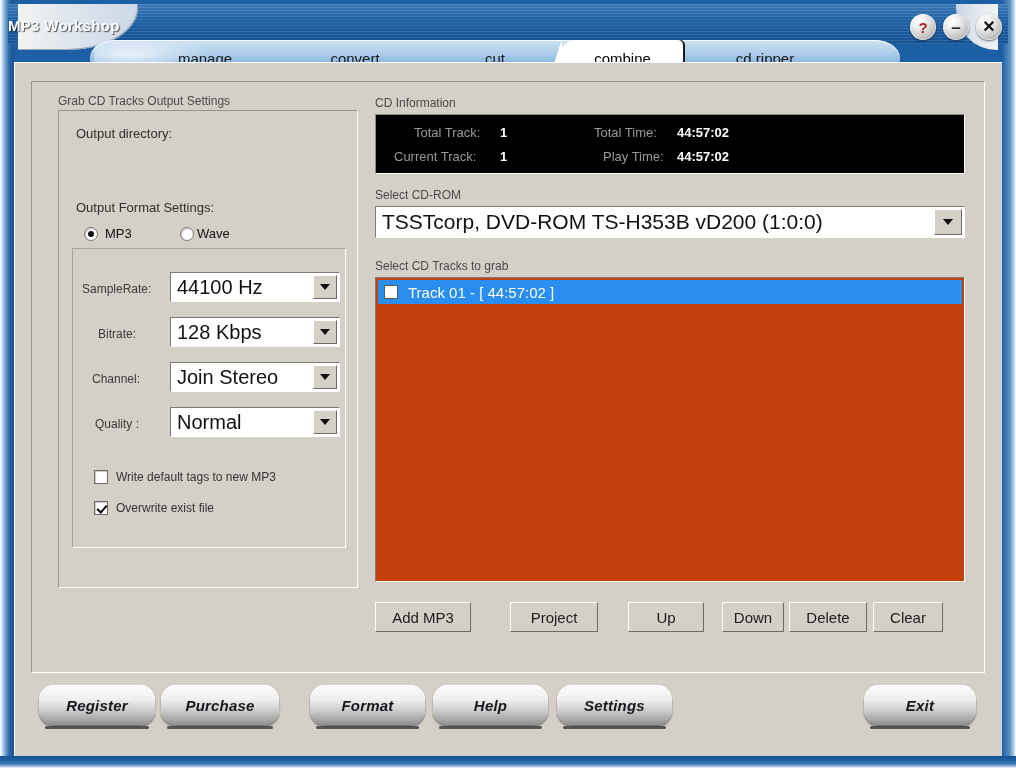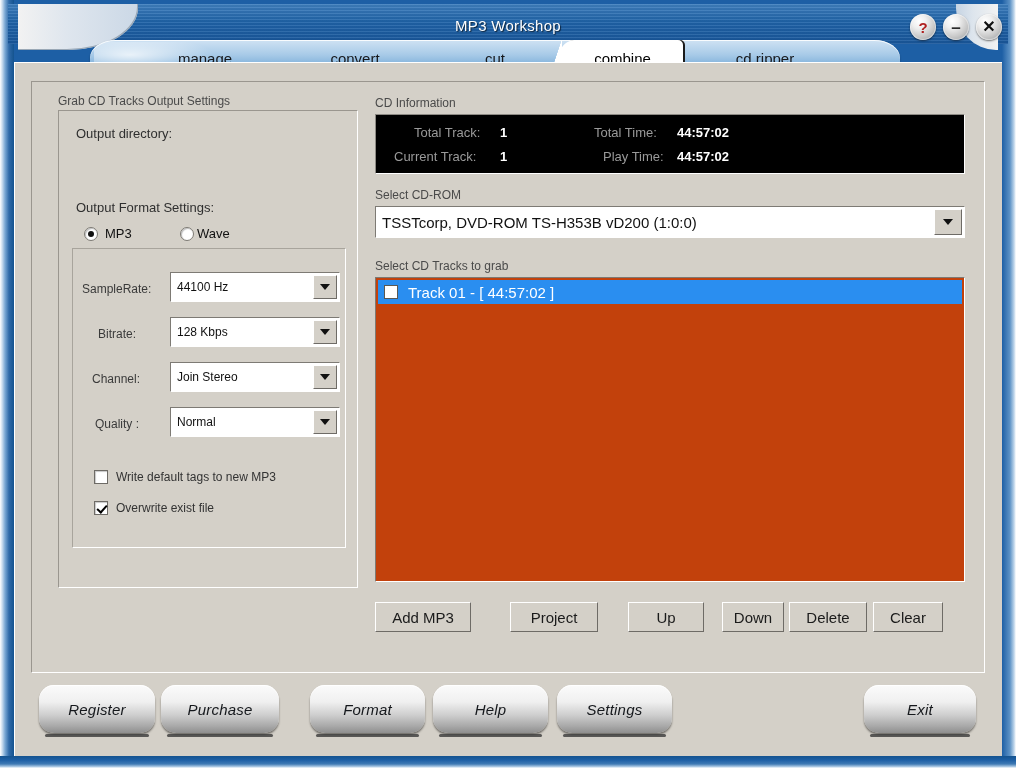--- a/index.html
+++ b/index.html
@@ -61,22 +61,22 @@
   .title-right-curve {
     position: absolute;
     right: 10px; top: 0px;
     width: 42px; height: 46px;
     background: linear-gradient(to left, #f2f2f2 0%, #dde5ed 60%, #c6d4e3 100%);
     border-bottom-left-radius: 40px 42px;
   }
   .app-title {
     position: absolute;
     left: 0; top: 13px; width: 1000px;
-    text-align: center;
-    font-size: 15px; font-weight: normal;
+    text-align: left;
+    font-size: 15px; font-weight: bold;
     color: #ffffff;
     text-shadow: 1px 1px 1px rgba(0,0,0,0.65);
     letter-spacing: 0.3px;
   }
 
   
   .win-btns {
     position: absolute;
     right: 14px; top: 14px;
     display: flex; gap: 7px;
@@ -198,21 +198,21 @@
     background: #ffffff;
     border: 1px solid #7d7a74;
     border-right-color:#ffffff; border-bottom-color:#ffffff;
     box-sizing: border-box;
     display: flex; align-items: center;
     cursor: pointer;
   }
   .combo .val {
     flex: 1;
     padding-left: 6px;
-    font-size: 12px; color: #111;
+    font-size: 20px; color: #111;
     white-space: nowrap; overflow: hidden;
   }
   .combo .arrow-btn {
     width: 24px; height: calc(100% - 4px);
     margin-right: 2px;
     background: #d4d0c8;
     border: 1px solid #ffffff;
     border-right-color:#6e6b66; border-bottom-color:#6e6b66;
     box-sizing: border-box;
     display:flex; align-items:center; justify-content:center;
@@ -290,26 +290,26 @@
     display:flex; align-items:center; justify-content:center;
     font-size:15px; color:#1b1b1b;
     cursor:pointer;
     overflow:hidden;
     white-space:nowrap;
   }
 
   
   .pill {
     position:absolute;
-    height:48px;
+    height:40px;
     border-radius: 15px / 15px;
     background: linear-gradient(to bottom, #fbfbfb 0%, #f0f0f0 35%, #cfcfcf 62%, #a8a8a8 86%, #8e8e8e 100%);
     box-shadow: 0 2px 2px rgba(0,0,0,0.45), inset 0 1px 0 rgba(255,255,255,0.9);
     display:flex; align-items:center; justify-content:center;
-    font-size:15px; font-weight:normal; font-style:italic;
+    font-size:15px; font-weight:bold; font-style:italic;
     color:#15181c;
     cursor:pointer;
     letter-spacing:0.2px;
   }
   .pill::after {
     content:"";
     position:absolute; left:6px; right:6px; bottom:-4px; height:3px;
     background:#3a3a3a; border-radius:2px; opacity:0.8;
   }
 </style>
@@ -414,21 +414,21 @@
         <span class="k" style="left:18px;top:34px;">Current Track:</span>
         <span class="v" style="left:124px;top:34px;">1</span>
         <span class="k" style="left:218px;top:10px;">Total  Time:</span>
         <span class="v" style="left:301px;top:10px;">44:57:02</span>
         <span class="k" style="left:227px;top:34px;">Play Time:</span>
         <span class="v" style="left:301px;top:34px;">44:57:02</span>
       </div>
 
       <div class="grp-label" style="left:343px;top:106px;">Select CD-ROM</div>
       <div class="combo" style="left:343px;top:124px;width:590px;height:32px;">
-        <span class="val" style="font-size:15px;">TSSTcorp, DVD-ROM TS-H353B vD200 (1:0:0)</span>
+        <span class="val" style="font-size:21px;">TSSTcorp, DVD-ROM TS-H353B vD200 (1:0:0)</span>
         <span class="arrow-btn" style="width:28px;">
             <span class="caret"></span>
           </span>
       </div>
 
       <div class="grp-label" style="left:343px;top:177px;">Select CD Tracks to grab</div>
 
       <div class="listbox" style="left:343px;top:195px;width:590px;height:305px;">
         <div class="track-row">
           <span class="track-cb"></span>

